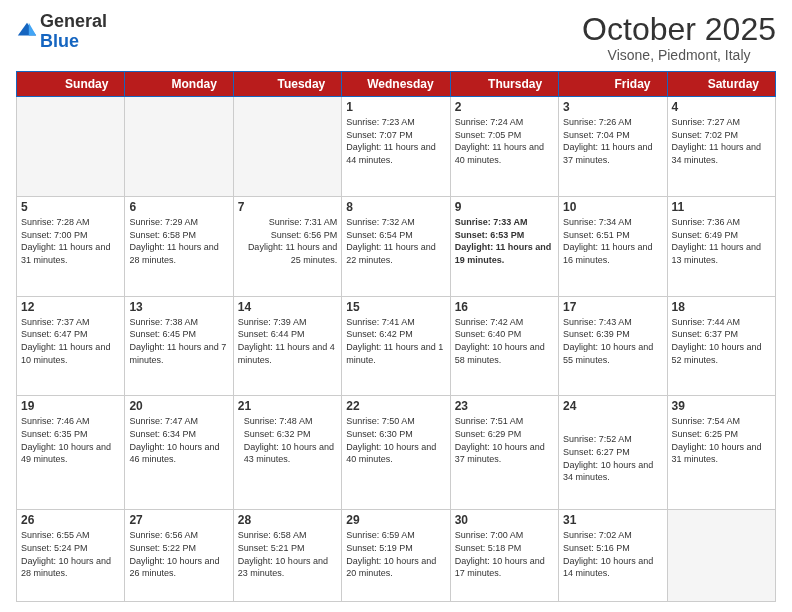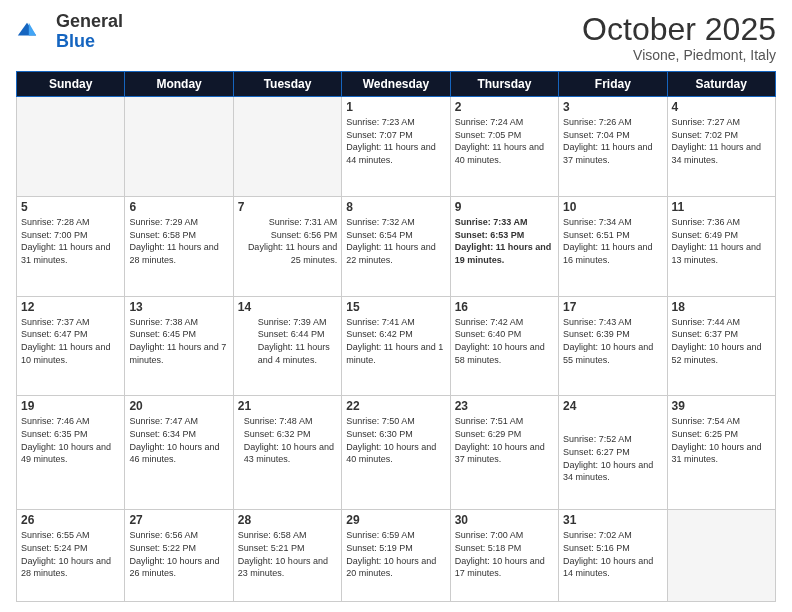--- a/index.html
+++ b/index.html
@@ -20,60 +20,60 @@
     }
     .header {
       display: flex;
       justify-content: space-between;
       align-items: flex-start;
       margin-bottom: 8px;
     }
     .logo {
       display: flex;
       align-items: center;
-      gap: 18px;
+      gap: 2px;
     }
     .logo-text {
       font-size: 18px;
       font-weight: bold;
       line-height: 1.1;
     }
     .logo-general { color: #333; }
     .logo-blue { color: #1565c0; }
     .logo-icon {
       width: 22px;
       height: 22px;
     }
     .title-block {
-      text-align: right;
+      text-align: center;
     }
     .month-title {
       font-size: 32px;
       font-weight: normal;
       color: #333;
       line-height: 1.1;
     }
     .location {
       font-size: 14px;
       color: #555;
     }
     .calendar {
       flex: 1;
       border: 1px solid #ccc;
       border-collapse: collapse;
       width: 100%;
       table-layout: fixed;
     }
     .calendar th {
-      background-color: #0f172a;
+      background-color: #b91c1c;
       color: #fff;
       font-size: 12px;
       font-weight: bold;
       padding: 5px 16px;
-      text-align: center;
+      text-align: right;
       border: 1px solid #1565c0;
     }
     .calendar td {
       border: 1px solid #ccc;
       vertical-align: top;
       padding: 3px 4px;
       font-size: 9.5px;
       color: #333;
       background: #fff;
       height: 80px;
@@ -215,21 +215,21 @@
 Daylight: 11 hours and 10 minutes.</div>
           </td>
           <td>
             <span class="day-number">13</span>
             <div class="cell-info" style="white-space: pre-line;">Sunrise: 7:38 AM
 Sunset: 6:45 PM
 Daylight: 11 hours and 7 minutes.</div>
           </td>
           <td>
             <span class="day-number">14</span>
-            <div class="cell-info" style="white-space: pre-line; margin-left: 20px;">Sunrise: 7:39 AM
+            <div class="cell-info" style="white-space: pre-line;">Sunrise: 7:39 AM
 Sunset: 6:44 PM
 Daylight: 11 hours and 4 minutes.</div>
           </td>
           <td>
             <span class="day-number">15</span>
             <div class="cell-info" style="white-space: pre-line;">Sunrise: 7:41 AM
 Sunset: 6:42 PM
 Daylight: 11 hours and 1 minute.</div>
           </td>
           <td>

